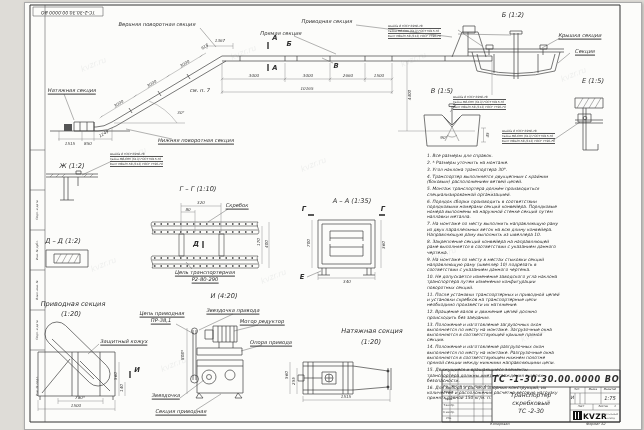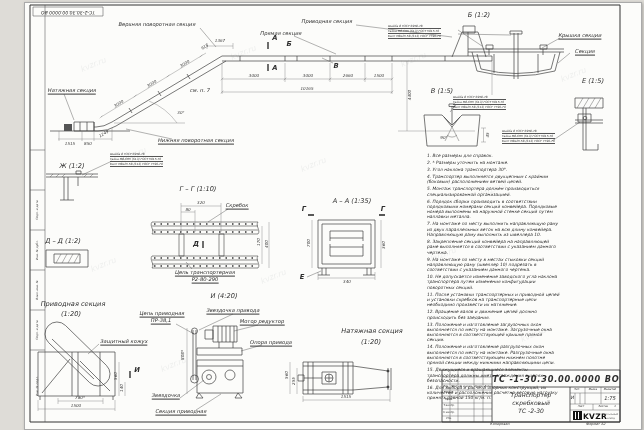--- a/index.html
+++ b/index.html
@@ -220,21 +220,21 @@
     <div>Шайба 8 ГОСТ 6958-78</div>
     <div>Гайка М8-6Н5 (S13) ГОСТ 5915-70</div>
     <div>Болт М8х25.58 (S13) ГОСТ 7796-70</div>
   </div>
   <div class="blk" style="left:110px;top:153px">
     <div>Шайба 8 ГОСТ 6958-78</div>
     <div>Гайка М8-6Н5 (S13) ГОСТ 5915-70</div>
     <div>Болт М8х25.58 (S13) ГОСТ 7796-70</div>
   </div>
 
-  <span class="t big" style="left:479px;top:15px">Б (1:2)</span>
+  <span class="t big" style="left:513px;top:15px">Б (1:2)</span>
   <span class="t lbl ul" style="left:580px;top:36px">Крышка секции</span>
   <span class="t lbl ul" style="left:585px;top:52px">Секция</span>
 
   <span class="t big" style="left:593px;top:81px">Е (1:5)</span>
 
   <span class="t big" style="left:442px;top:91px">В (1:5)</span>
   <span class="t dim" style="left:444px;top:138px">90°</span>
   <span class="t dim r90" style="left:488px;top:135px">45</span>
 
   <span class="t big" style="left:72px;top:166px">Ж (1:2)</span>

